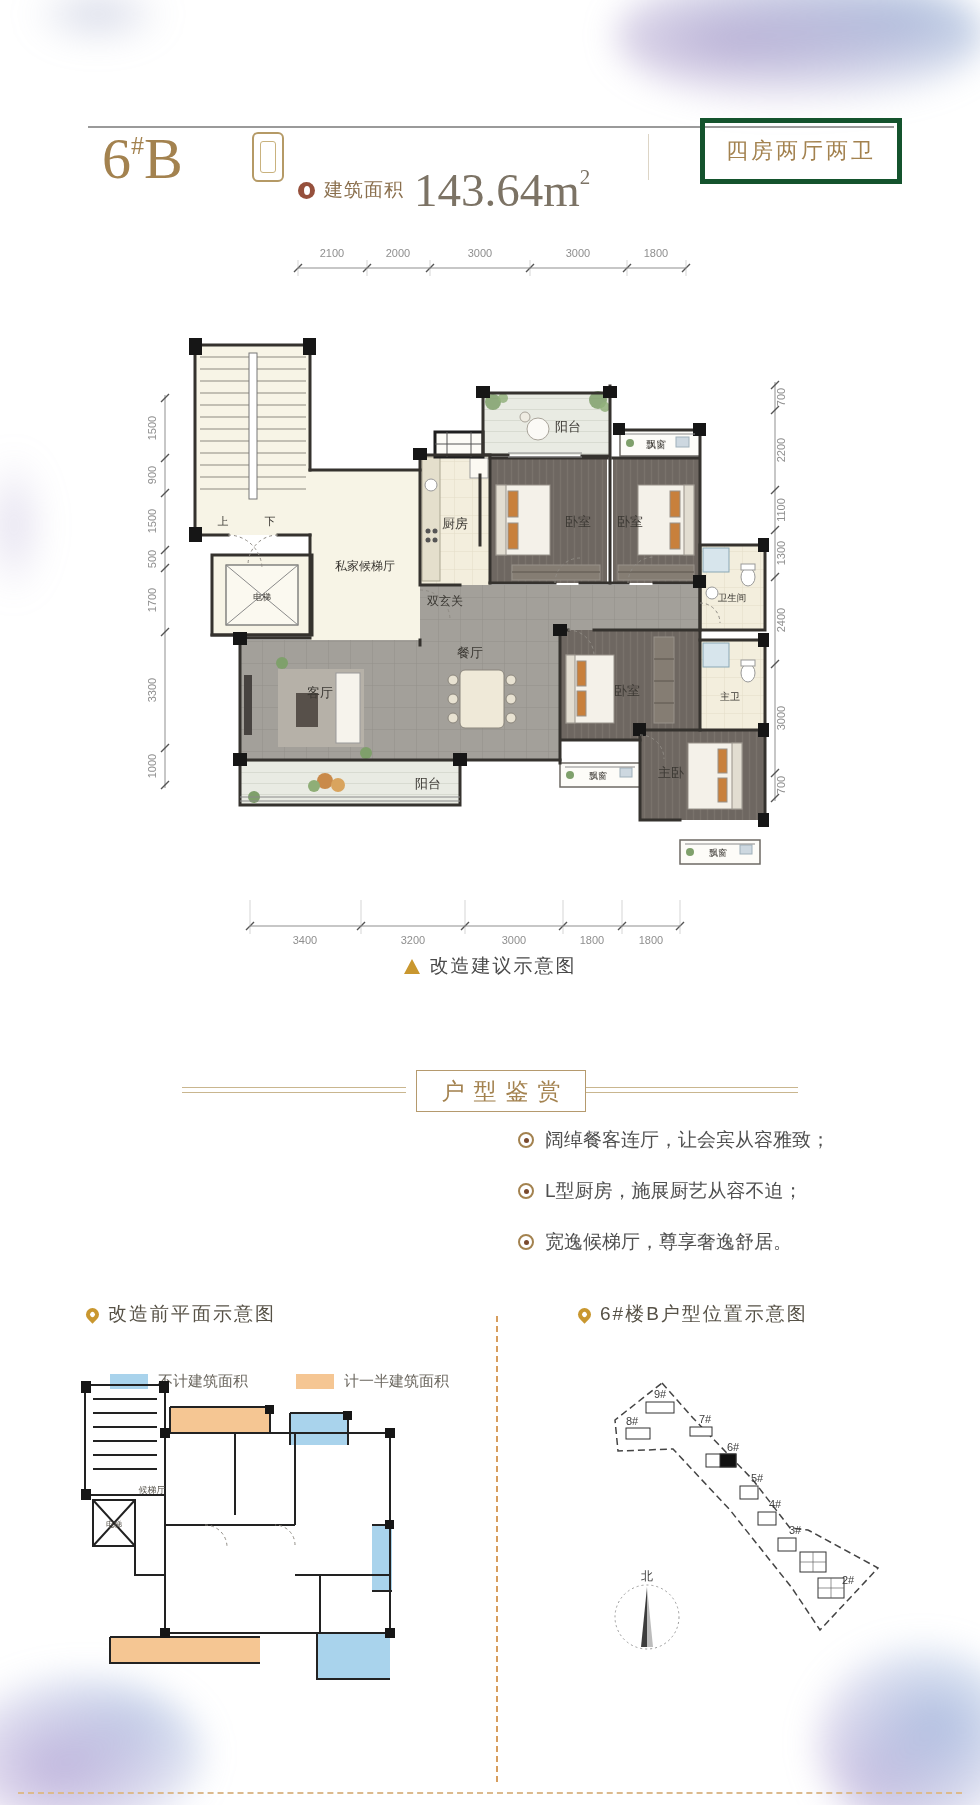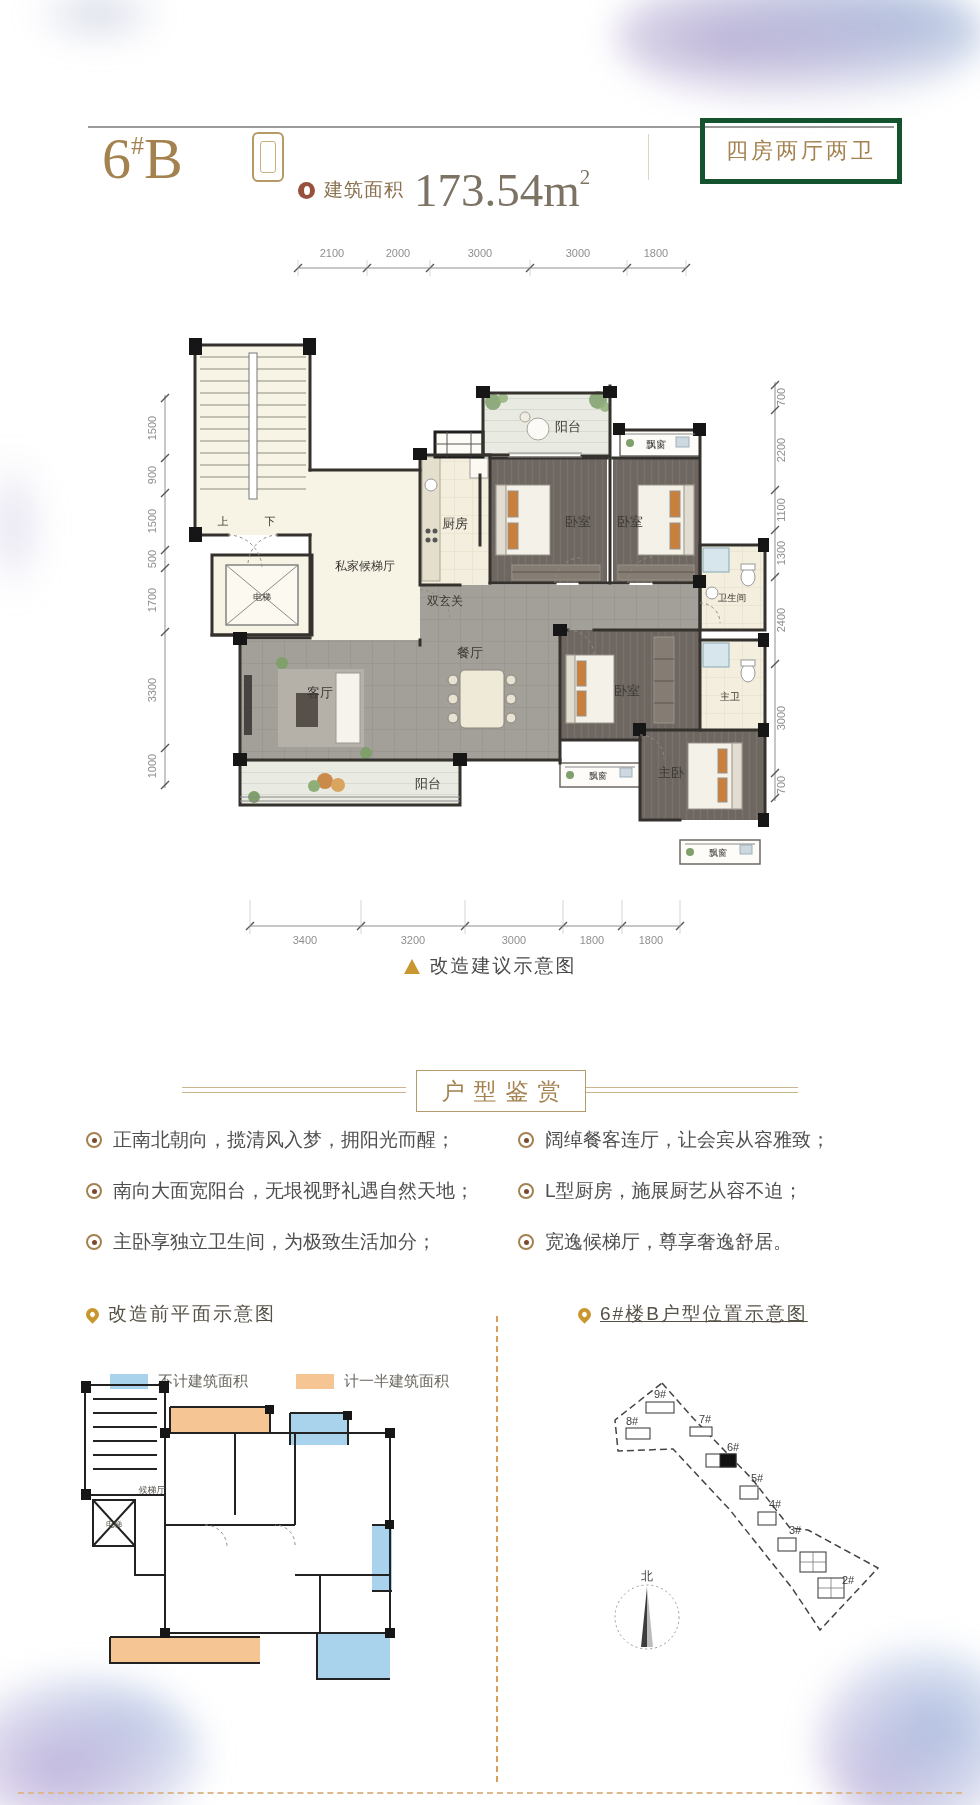--- a/index.html
+++ b/index.html
@@ -50,21 +50,21 @@
   .points-col{position:absolute;top:1128px;}
   .points-left{left:86px;width:410px;}
   .points-right{left:518px;width:450px;}
   .point{display:flex;align-items:center;gap:11px;height:24px;margin-bottom:27px;font-size:19px;color:#4f4f4f;}
   .bullet{width:12px;height:12px;border:2px solid #a3824f;border-radius:50%;display:flex;align-items:center;justify-content:center;flex:0 0 auto;}
   .bullet-core{width:5px;height:5px;background:#7a4a2e;border-radius:50%;}
 
   .divider-v{position:absolute;left:496px;top:1316px;height:466px;border-left:2px dashed #d79e5f;}
   .divider-h{position:absolute;left:18px;top:1792px;width:944px;border-top:2px dashed #dcba8d;}
   .sub-head{position:absolute;display:flex;align-items:center;gap:9px;font-size:19px;color:#575247;letter-spacing:2px;}
-  .sub-head-left{left:86px;top:1301px;} .sub-head-right{left:578px;top:1301px;text-decoration:underline;}
+  .sub-head-left{left:86px;top:1301px;} .sub-head-right{left:578px;top:1301px;}
   .pin-icon{width:13px;height:13px;border-radius:50% 50% 50% 0;background:#c9972f;transform:rotate(-45deg);
             display:flex;align-items:center;justify-content:center;flex:0 0 auto;}
   .pin-core{width:5px;height:5px;border-radius:50%;background:#fff;}
   .legend{position:absolute;left:110px;top:1336px;display:flex;gap:48px;margin-top:36px;}
   .legend-item{display:flex;align-items:center;gap:10px;font-size:15px;color:#6a665e;}
   .sw{width:38px;height:15px;flex:0 0 auto;}
   .sw-blue{background:#a9d3ec;} .sw-orange{background:#f5c693;}
   .before-svg{position:absolute;left:55px;top:1375px;}
   .site-svg{position:absolute;left:500px;top:1340px;}
 
@@ -86,21 +86,21 @@
   <div class="top-rule"></div>
   <div class="unit"><span class="u-num">6</span><span class="u-hash">#</span><span class="u-letter">B</span></div>
   <div class="seal">
       <div class="seal-inner"></div>
     </div>
   <div class="area-group">
     <div class="area-icon">
         <span></span>
       </div>
     <div class="area-label">建筑面积</div>
-    <div class="area-value"><span>173.54m</span><span class="area-sup">2</span></div>
+    <div class="area-value"><span>143.64m</span><span class="area-sup">2</span></div>
   </div>
   <div class="header-divider"></div>
   <div class="tag-box">四房两厅两卫</div>
 
   <svg class="plan-svg" width="660" height="700" viewBox="0 0 660 700">
     <defs>
       <pattern id="wood" width="14" height="14" patternUnits="userSpaceOnUse">
         <rect width="14" height="14" fill="#6e6761"></rect>
         <path d="M3.5,0 V14 M10.5,0 V14" stroke="#79726b" stroke-width="1.4"></path>
       </pattern>
@@ -355,40 +355,20 @@
   </svg>
 
   <div class="plan-caption"><span class="cap-icon"></span><span>改造建议示意图</span></div>
 
   <div class="sec-wrap">
     <div class="dbl-line dbl-left"></div>
     <div class="dbl-line dbl-right"></div>
     <div class="sec-box">户型鉴赏</div>
   </div>
 
-  <div class="points-col points-left">
-    <div class="point">
-        <span class="bullet">
-          <span class="bullet-core"></span>
-        </span>
-        <span>正南北朝向，揽清风入梦，拥阳光而醒；</span>
-      </div>
-    <div class="point">
-        <span class="bullet">
-          <span class="bullet-core"></span>
-        </span>
-        <span>南向大面宽阳台，无垠视野礼遇自然天地；</span>
-      </div>
-    <div class="point">
-        <span class="bullet">
-          <span class="bullet-core"></span>
-        </span>
-        <span>主卧享独立卫生间，为极致生活加分；</span>
-      </div>
-  </div>
   <div class="points-col points-right">
     <div class="point">
         <span class="bullet">
           <span class="bullet-core"></span>
         </span>
         <span>阔绰餐客连厅，让会宾从容雅致；</span>
       </div>
     <div class="point">
         <span class="bullet">
           <span class="bullet-core"></span>

